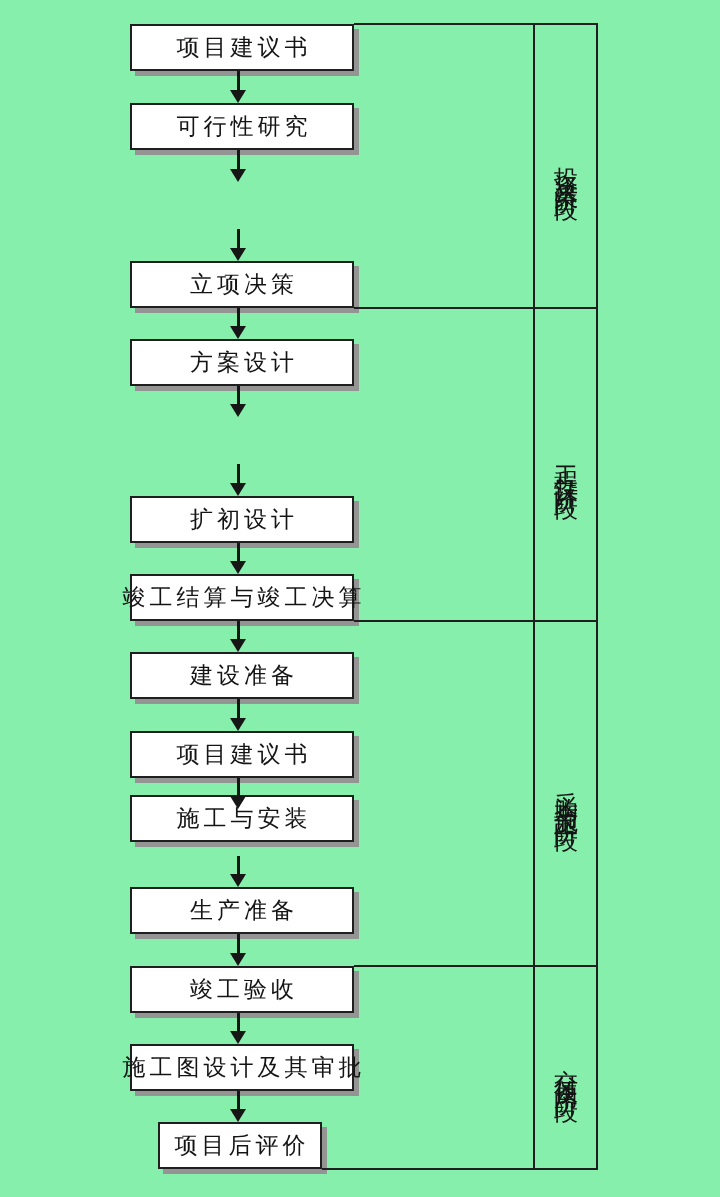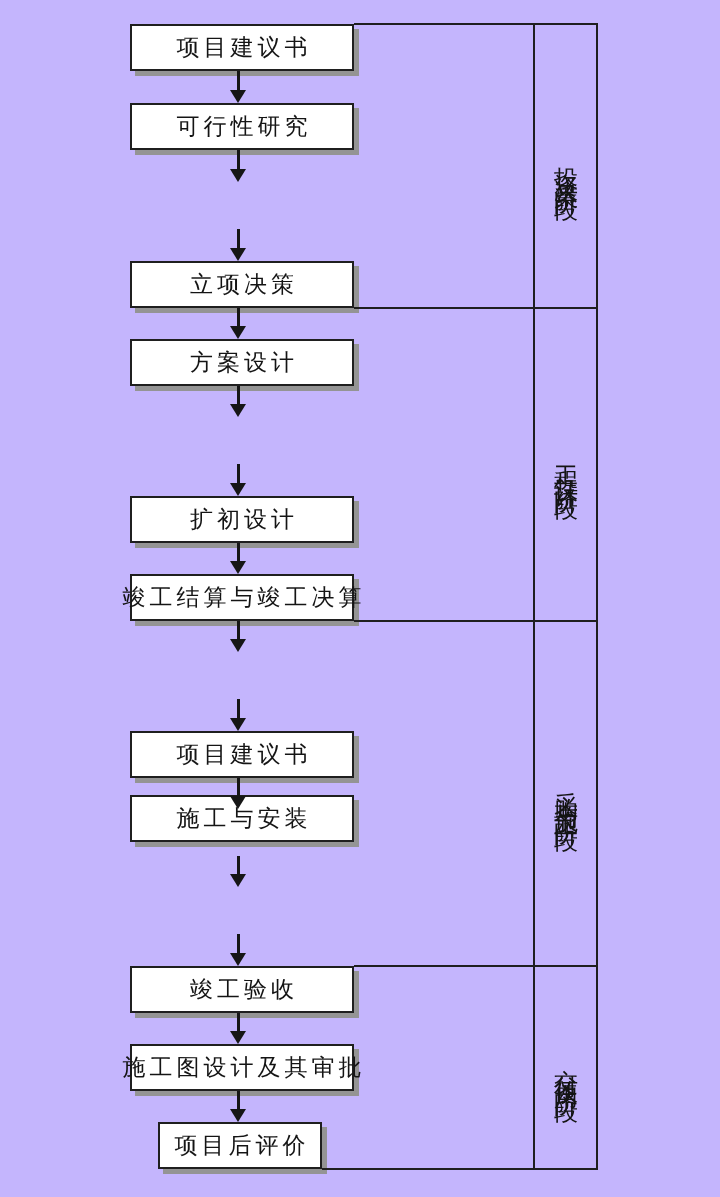--- a/index.html
+++ b/index.html
@@ -1,20 +1,20 @@
 <!DOCTYPE html>
 <html><head>
 <meta charset="utf-8">
 <style>
   html, body { margin: 0; padding: 0; background: #ffffff; }
   .canvas {
     position: relative;
     width: 720px;
     height: 1197px;
-    background: #c4b5fd;
+    background: #86efac;
     font-family: "Liberation Serif", "DejaVu Serif", serif;
     overflow: hidden;
   }
   
   .step {
     position: absolute;
     left: 130px;
     width: 224px;
     height: 47px;
     box-sizing: border-box;
@@ -68,22 +68,24 @@
 <body>
 
 <div class="canvas">
 
   <div class="step" style="top:24px">项目建议书</div>
   <div class="step" style="top:103px">可行性研究</div>
   <div class="step" style="top:261px">立项决策</div>
   <div class="step" style="top:339px">方案设计</div>
   <div class="step" style="top:496px">扩初设计</div>
   <div class="step" style="top:574px">竣工结算与竣工决算</div>
+  <div class="step" style="top:652px">建设准备</div>
   <div class="step" style="top:731px">项目建议书</div>
   <div class="step" style="top:795px">施工与安装</div>
+  <div class="step" style="top:887px">生产准备</div>
   <div class="step" style="top:966px">竣工验收</div>
   <div class="step" style="top:1044px">施工图设计及其审批</div>
   <div class="step narrow" style="top:1122px">项目后评价</div>
 
   <div class="arrow" style="top:71px;height:32px"></div>
   <div class="arrow" style="top:150px;height:32px"></div>
   <div class="arrow" style="top:229px;height:32px"></div>
   <div class="arrow" style="top:308px;height:31px"></div>
   <div class="arrow" style="top:386px;height:31px"></div>
   <div class="arrow" style="top:464px;height:32px"></div>

